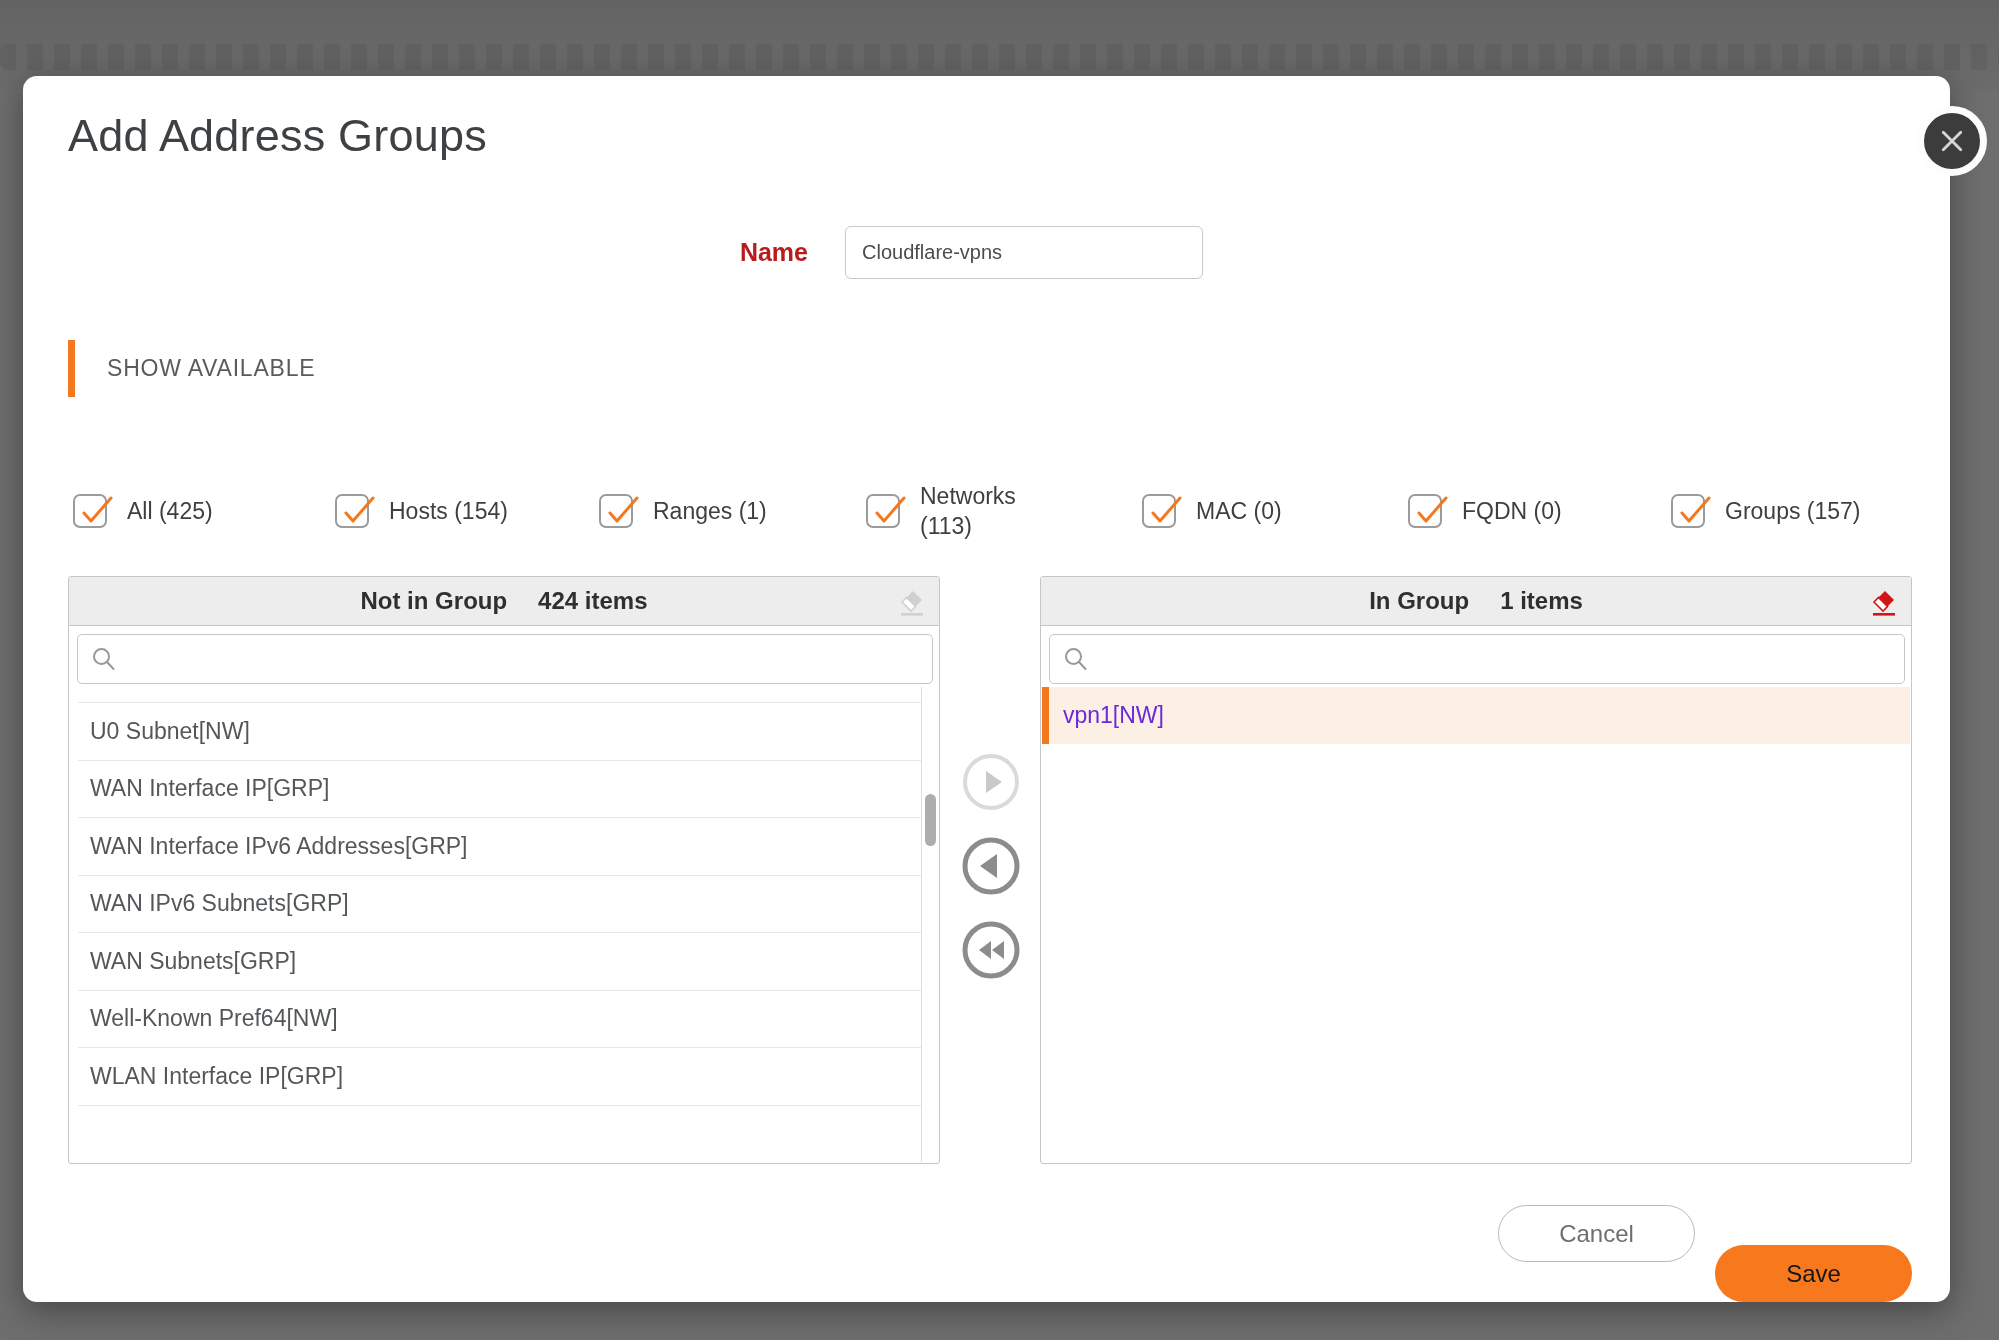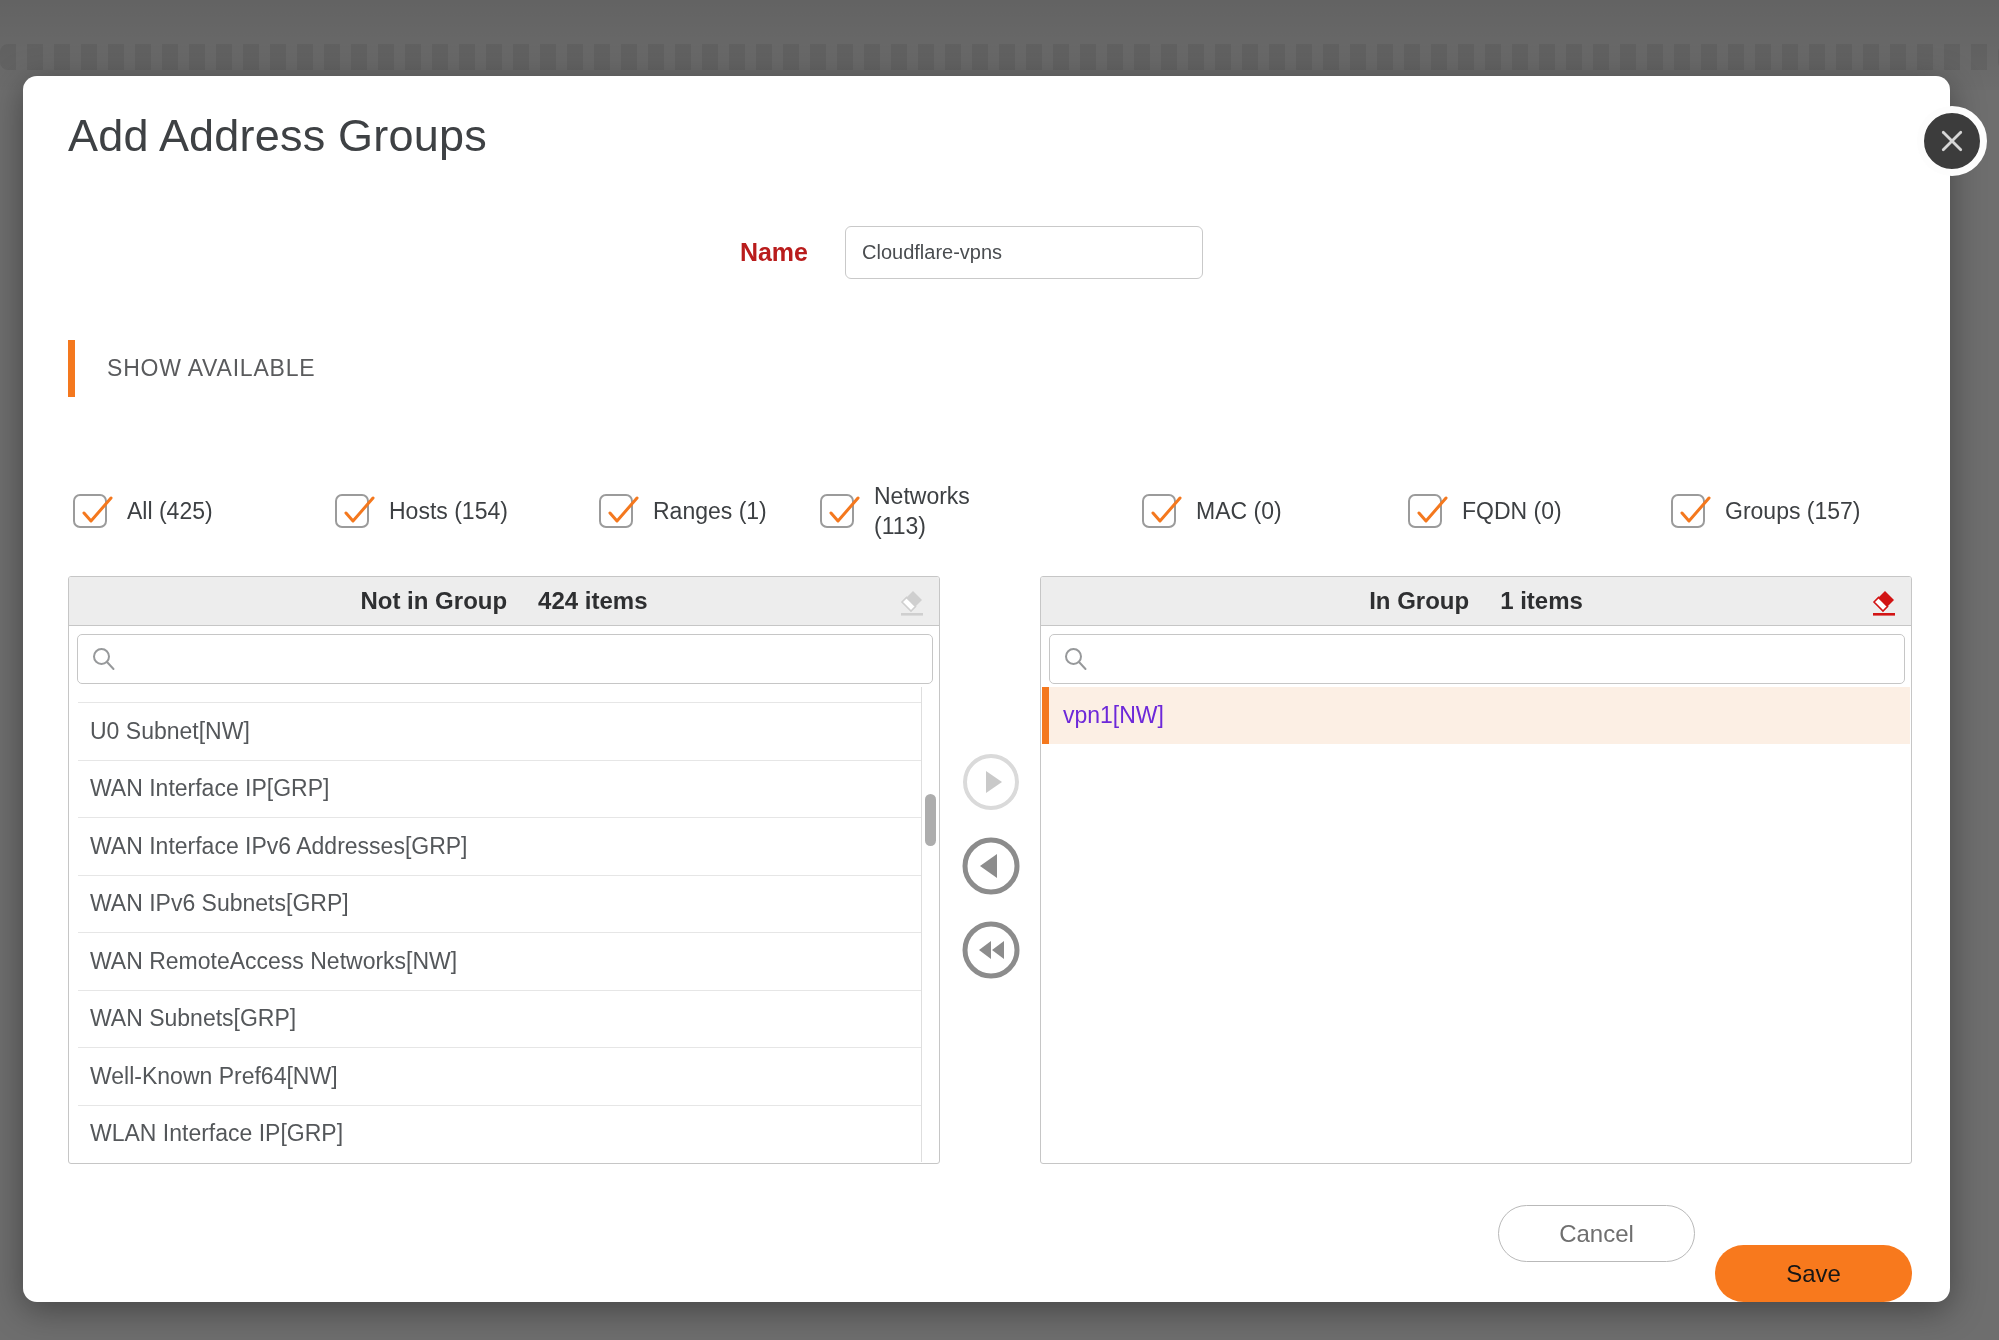--- a/index.html
+++ b/index.html
@@ -36,21 +36,21 @@
   .section-label { position:absolute; left:84px; top:264px; height:57px; line-height:57px;
     font-size:23px; color:#5a5b5d; letter-spacing:0.8px; }
 
   
   .filters { position:absolute; left:0; top:400px; width:1927px; height:70px; }
   .filter { position:absolute; top:0; height:70px; display:flex; align-items:center;
     gap:20px; cursor:pointer; }
   .filter:nth-child(1){ left:50px; }
   .filter:nth-child(2){ left:312px; }
   .filter:nth-child(3){ left:576px;align-items:center; }
-  .filter:nth-child(4){ left:797px; }
+  .filter:nth-child(4){ left:843px; }
   .filter:nth-child(5){ left:1119px; }
   .filter:nth-child(6){ left:1385px; }
   .filter:nth-child(7){ left:1648px; }
   .cb { position:relative; width:34px; height:34px; flex:0 0 34px; border:2px solid #9b9b9b;
     border-radius:7px; background:#fff; }
   .check { position:absolute; left:2px; top:0; width:40px; height:34px; overflow:visible; }
   .check path { fill:none; stroke:var(--accent,#f4781e); stroke-width:3; stroke-linecap:round;
     stroke-linejoin:round; }
   .flabel { font-size:23px; color:#3d4043; line-height:30px; }
   .filter:nth-child(4) .flabel { width:114px; }
@@ -210,21 +210,20 @@
         <line x1="17" y1="17" x2="23.5" y2="24"></line>
       </svg>
       <input class="search-input" type="text" placeholder="" style="">
     </div>
     <div class="sliver"></div>
     <div class="list">
         <div class="row">U0 Subnet[NW]</div>
         <div class="row">WAN Interface IP[GRP]</div>
         <div class="row">WAN Interface IPv6 Addresses[GRP]</div>
         <div class="row">WAN IPv6 Subnets[GRP]</div>
-        <div class="row">WAN RemoteAccess Networks[NW]</div>
         <div class="row">WAN Subnets[GRP]</div>
         <div class="row">Well-Known Pref64[NW]</div>
         <div class="row">WLAN Interface IP[GRP]</div>
       </div>
     <div class="scroll-gutter">
       <div class="scroll-thumb"></div>
     </div>
   </section>
 
   <button class="tbtn t1">

